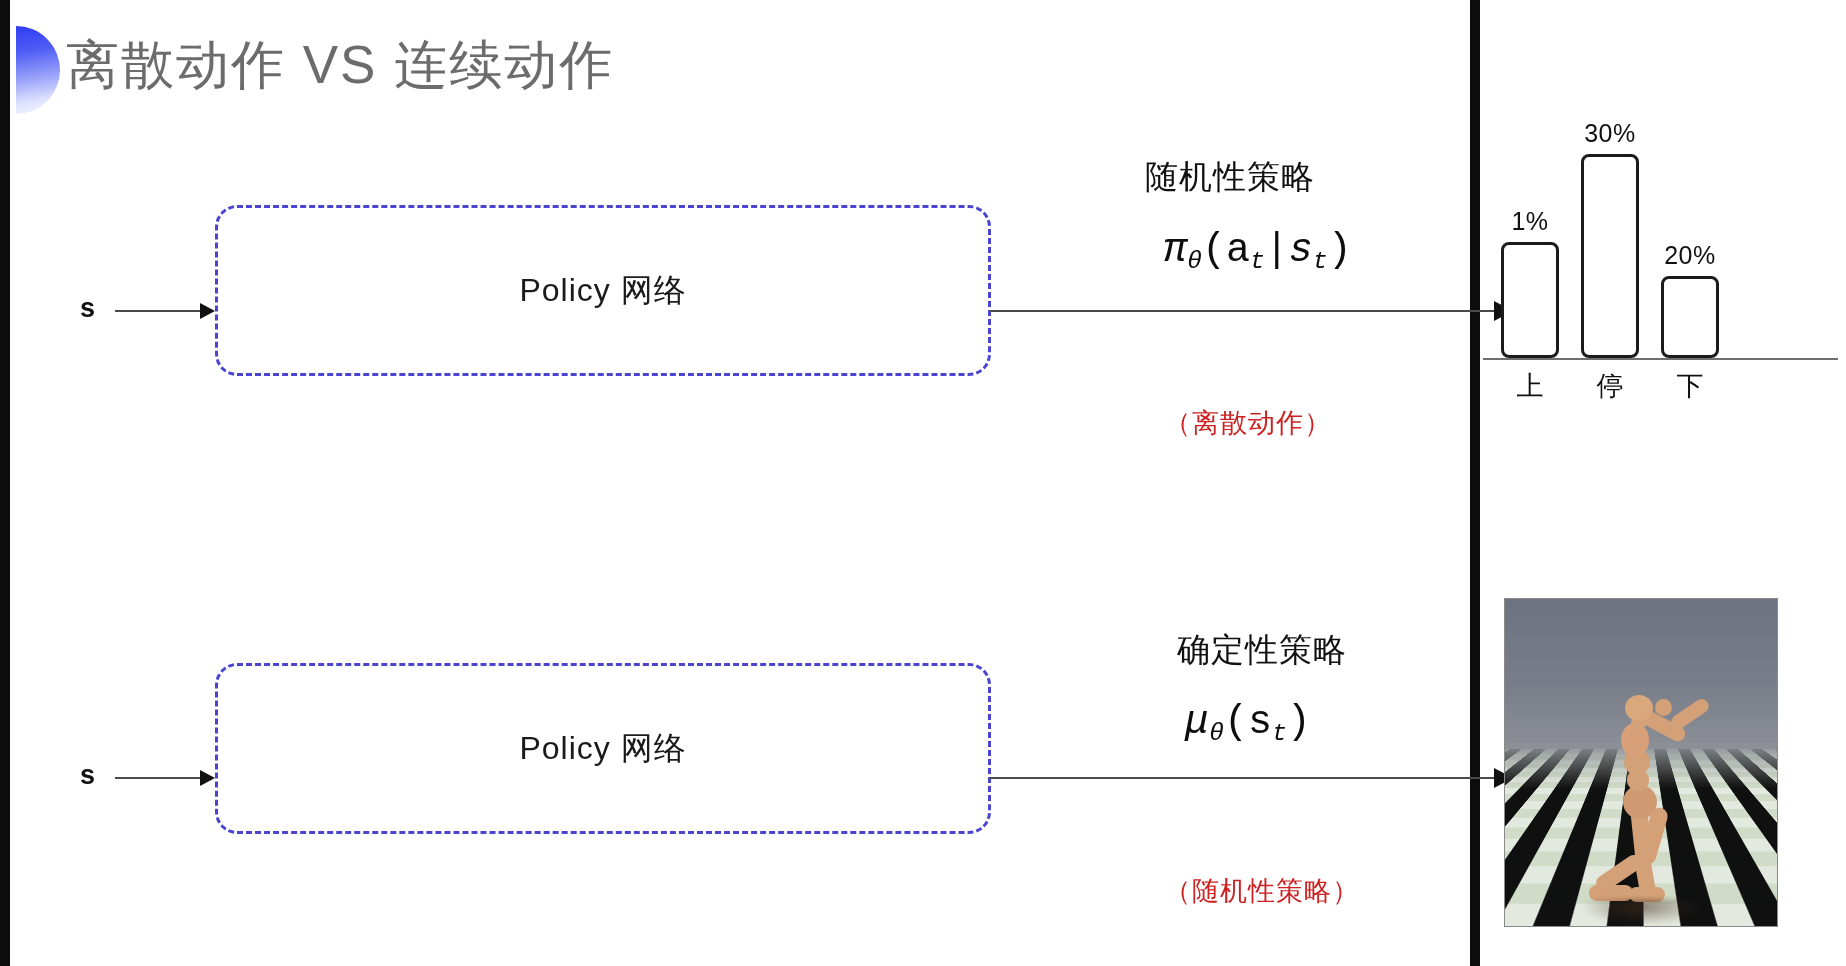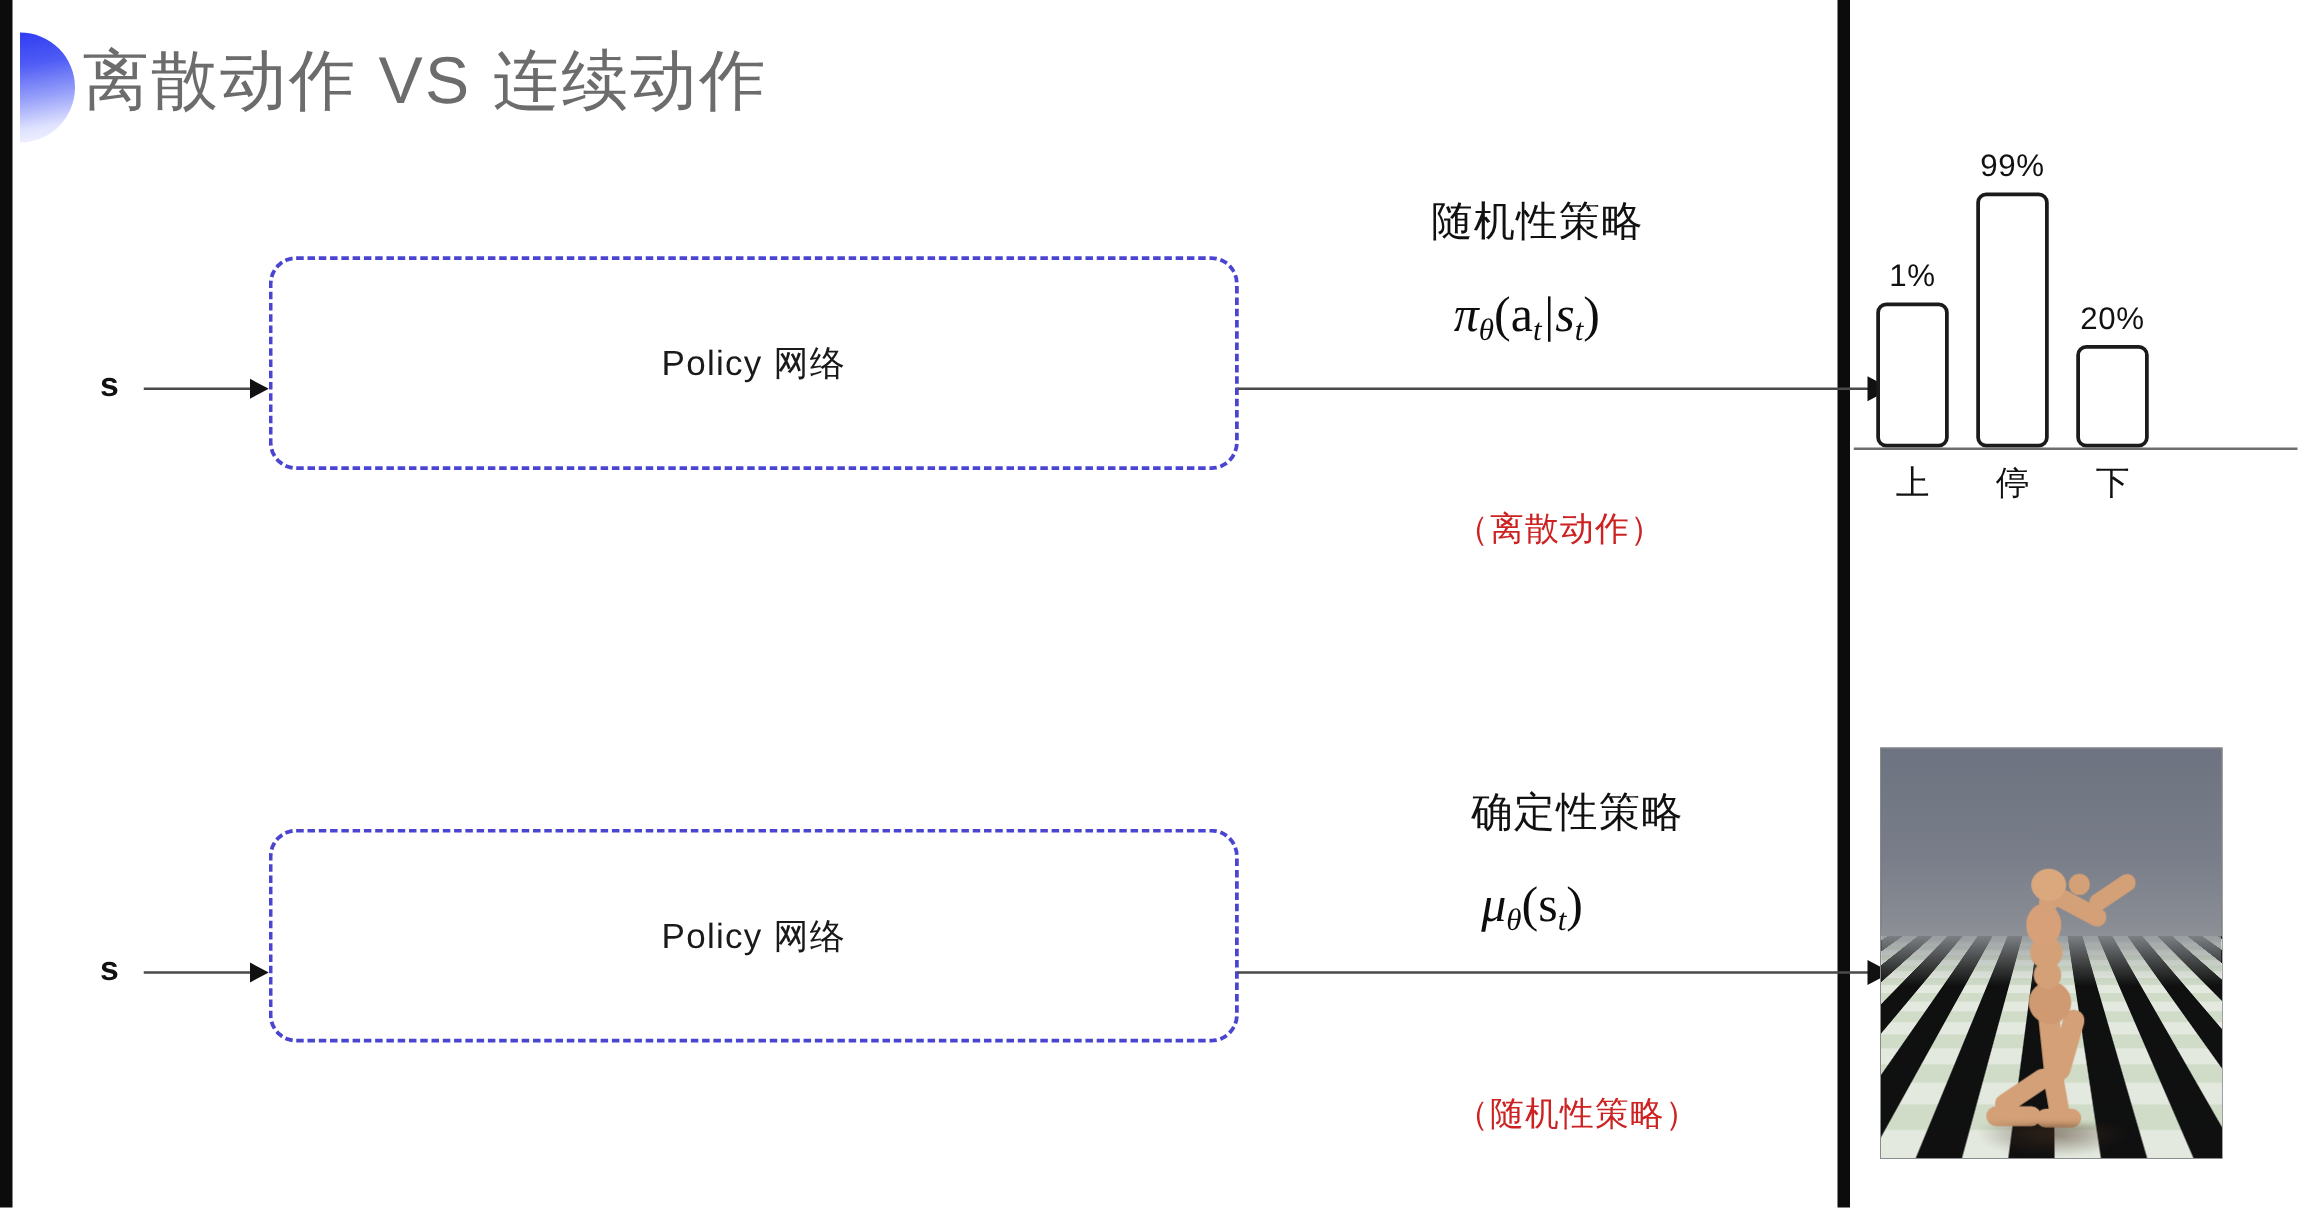--- a/index.html
+++ b/index.html
@@ -88,21 +88,21 @@
   .policy-box {
     position: absolute;
     border: 3px dashed #4a45d0;
     border-radius: 22px;
     background: #ffffff;
     display: flex;
     align-items: center;
     justify-content: center;
   }
   .policy-label {
-    font-size: 28px;
+    font-size: 32px;
     color: #1a1a1a;
     font-weight: 400;
     letter-spacing: 1px;
     white-space: nowrap;
   }
 
   
   .long-arrow {
     position: absolute;
     height: 2px;
@@ -121,21 +121,21 @@
   
   .policy-kind {
     position: absolute;
     font-size: 33px;
     color: #111111;
     white-space: nowrap;
     letter-spacing: 1px;
   }
   .policy-formula {
     position: absolute;
-    font-family: Liberation Serif, serif;
+    font-family: Liberation Mono, monospace;
     font-style: italic;
     font-size: 40px;
     color: #0d0d0d;
     white-space: nowrap;
   }
   .policy-formula sub {
     font-size: 0.62em;
     font-style: italic;
     vertical-align: -0.28em;
   }
@@ -308,21 +308,21 @@
 
     <div id="bar-chart">
       <div id="bar-plot">
 
         <div class="bar-col" style="left:18px;">
           <span class="bar-value">1%</span>
           <div class="bar-rect" style="height:116px;"></div>
         </div>
 
         <div class="bar-col" style="left:98px;">
-          <span class="bar-value">99%</span>
+          <span class="bar-value">30%</span>
           <div class="bar-rect" style="height:204px;"></div>
         </div>
 
         <div class="bar-col" style="left:178px;margin-top:22px;">
           <span class="bar-value">20%</span>
           <div class="bar-rect" style="height:82px;"></div>
         </div>
 
       </div>
 

